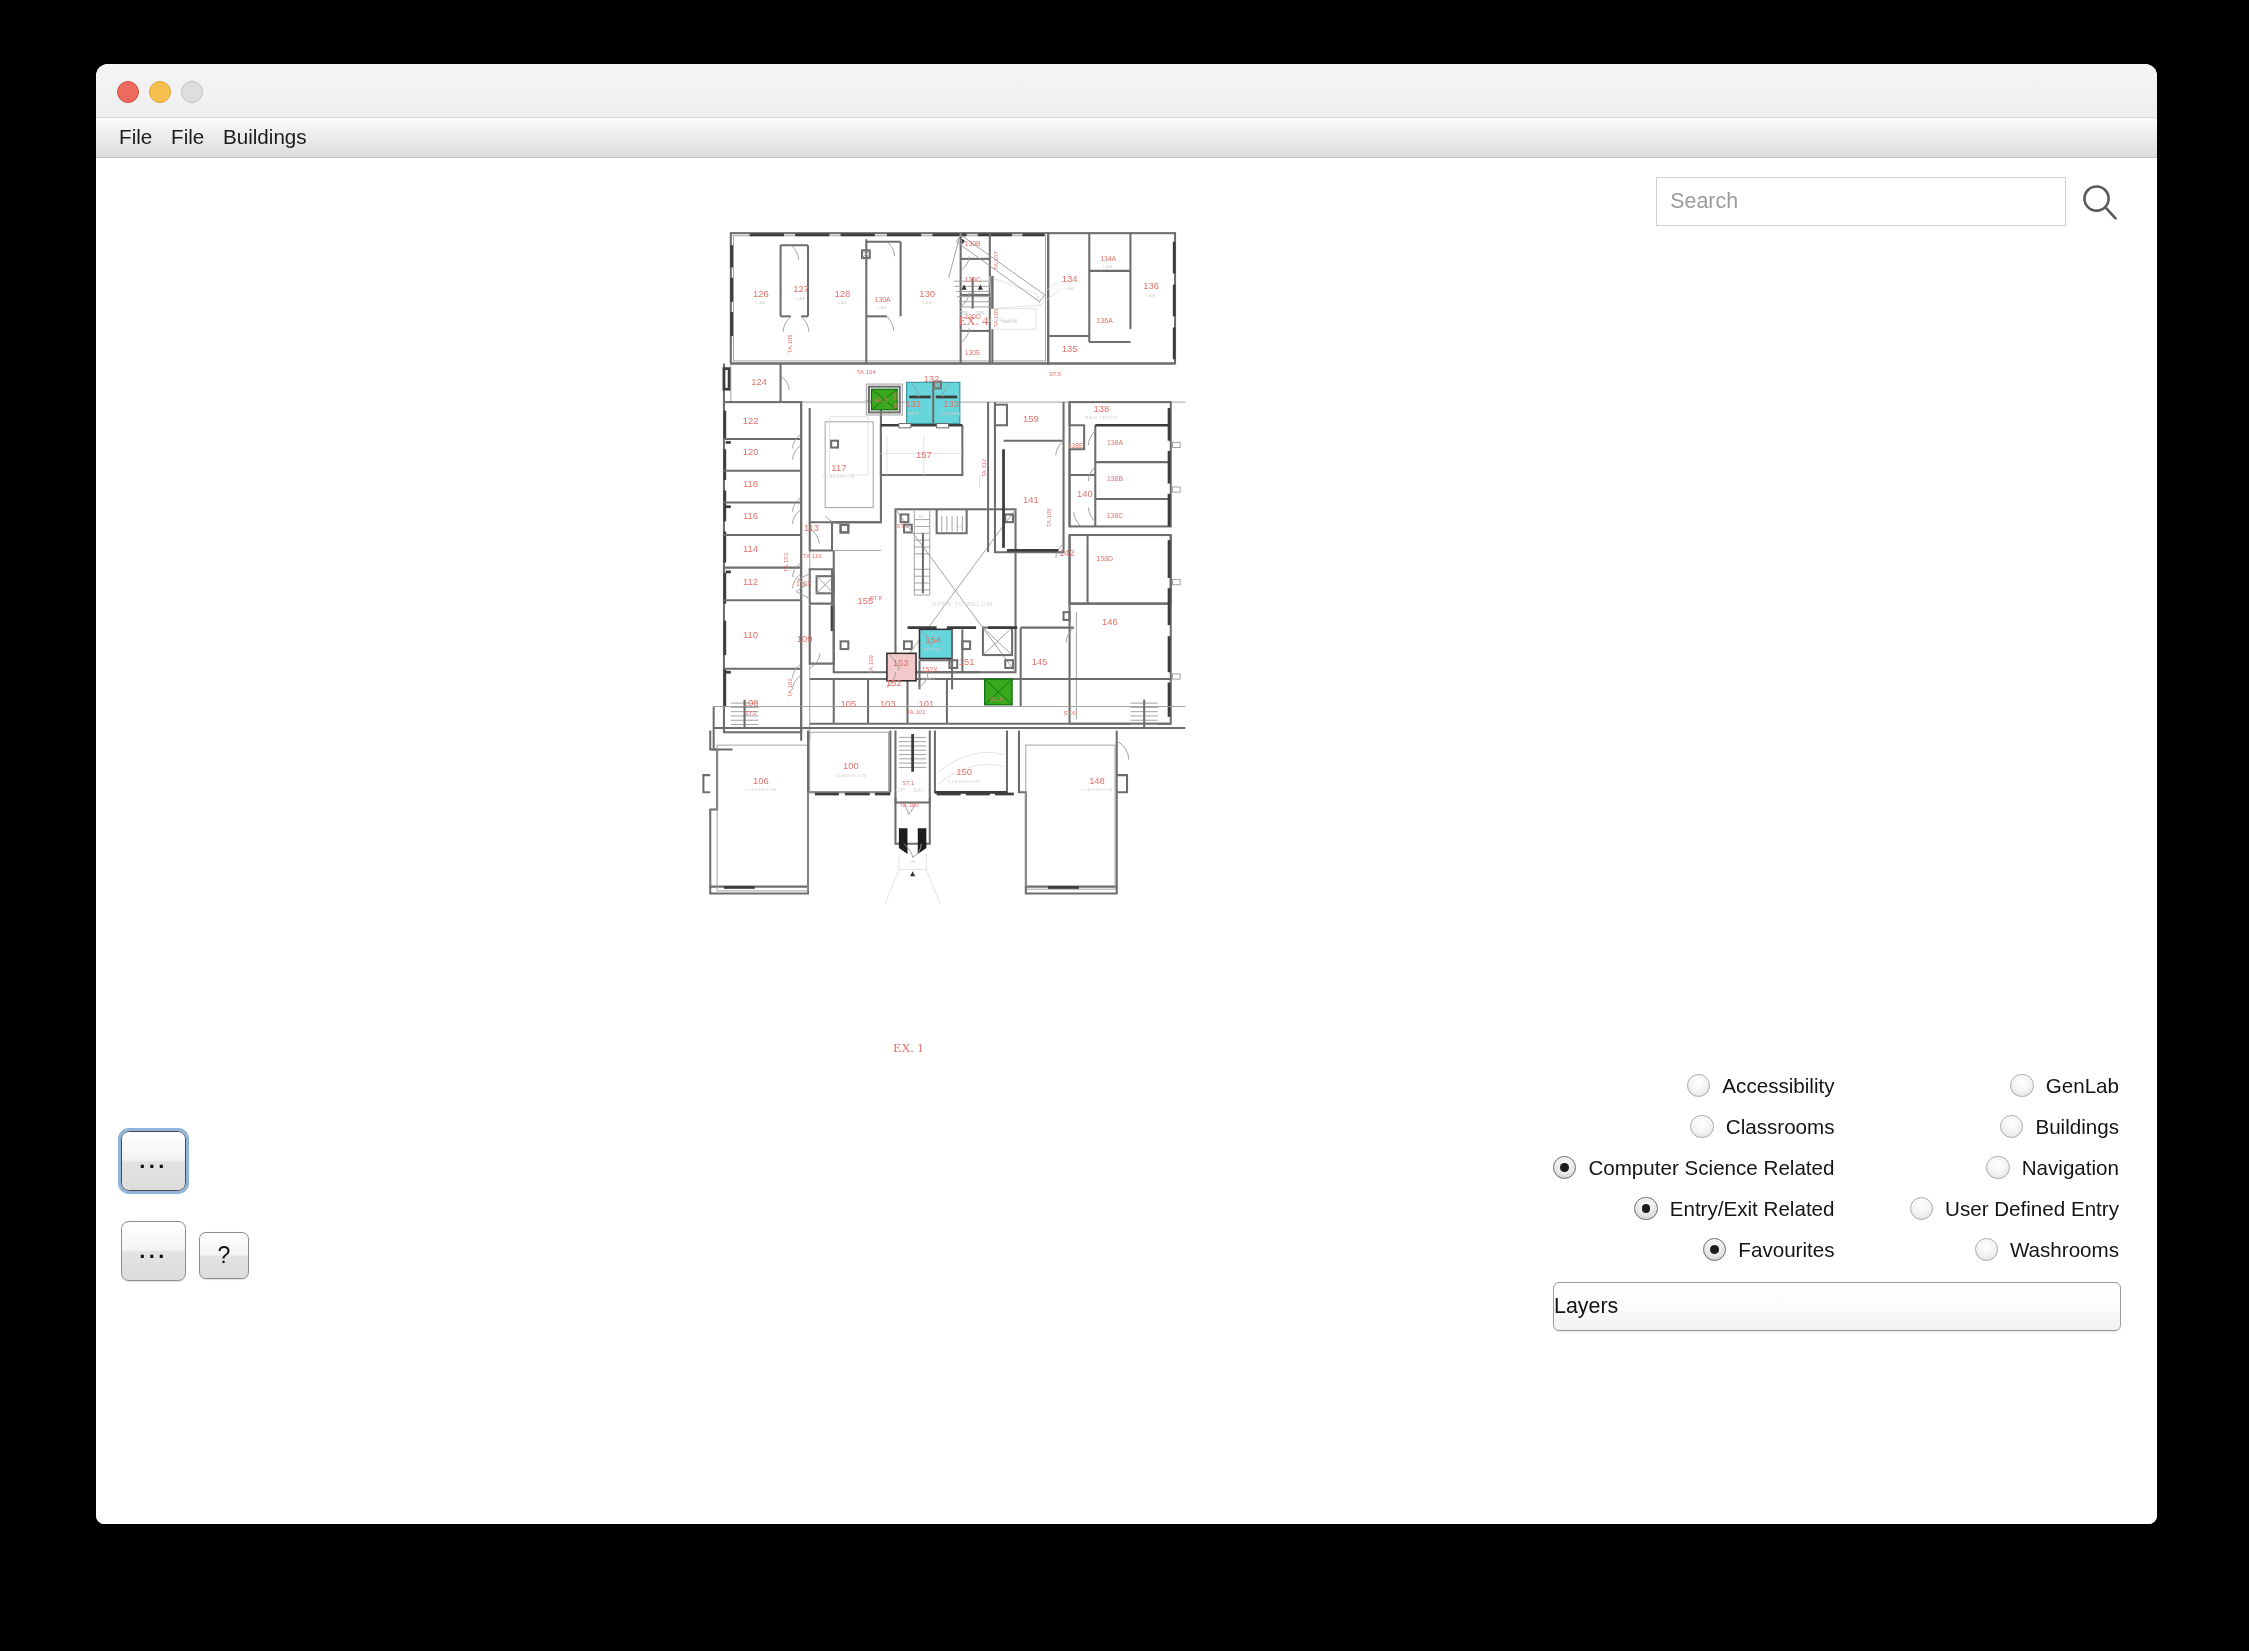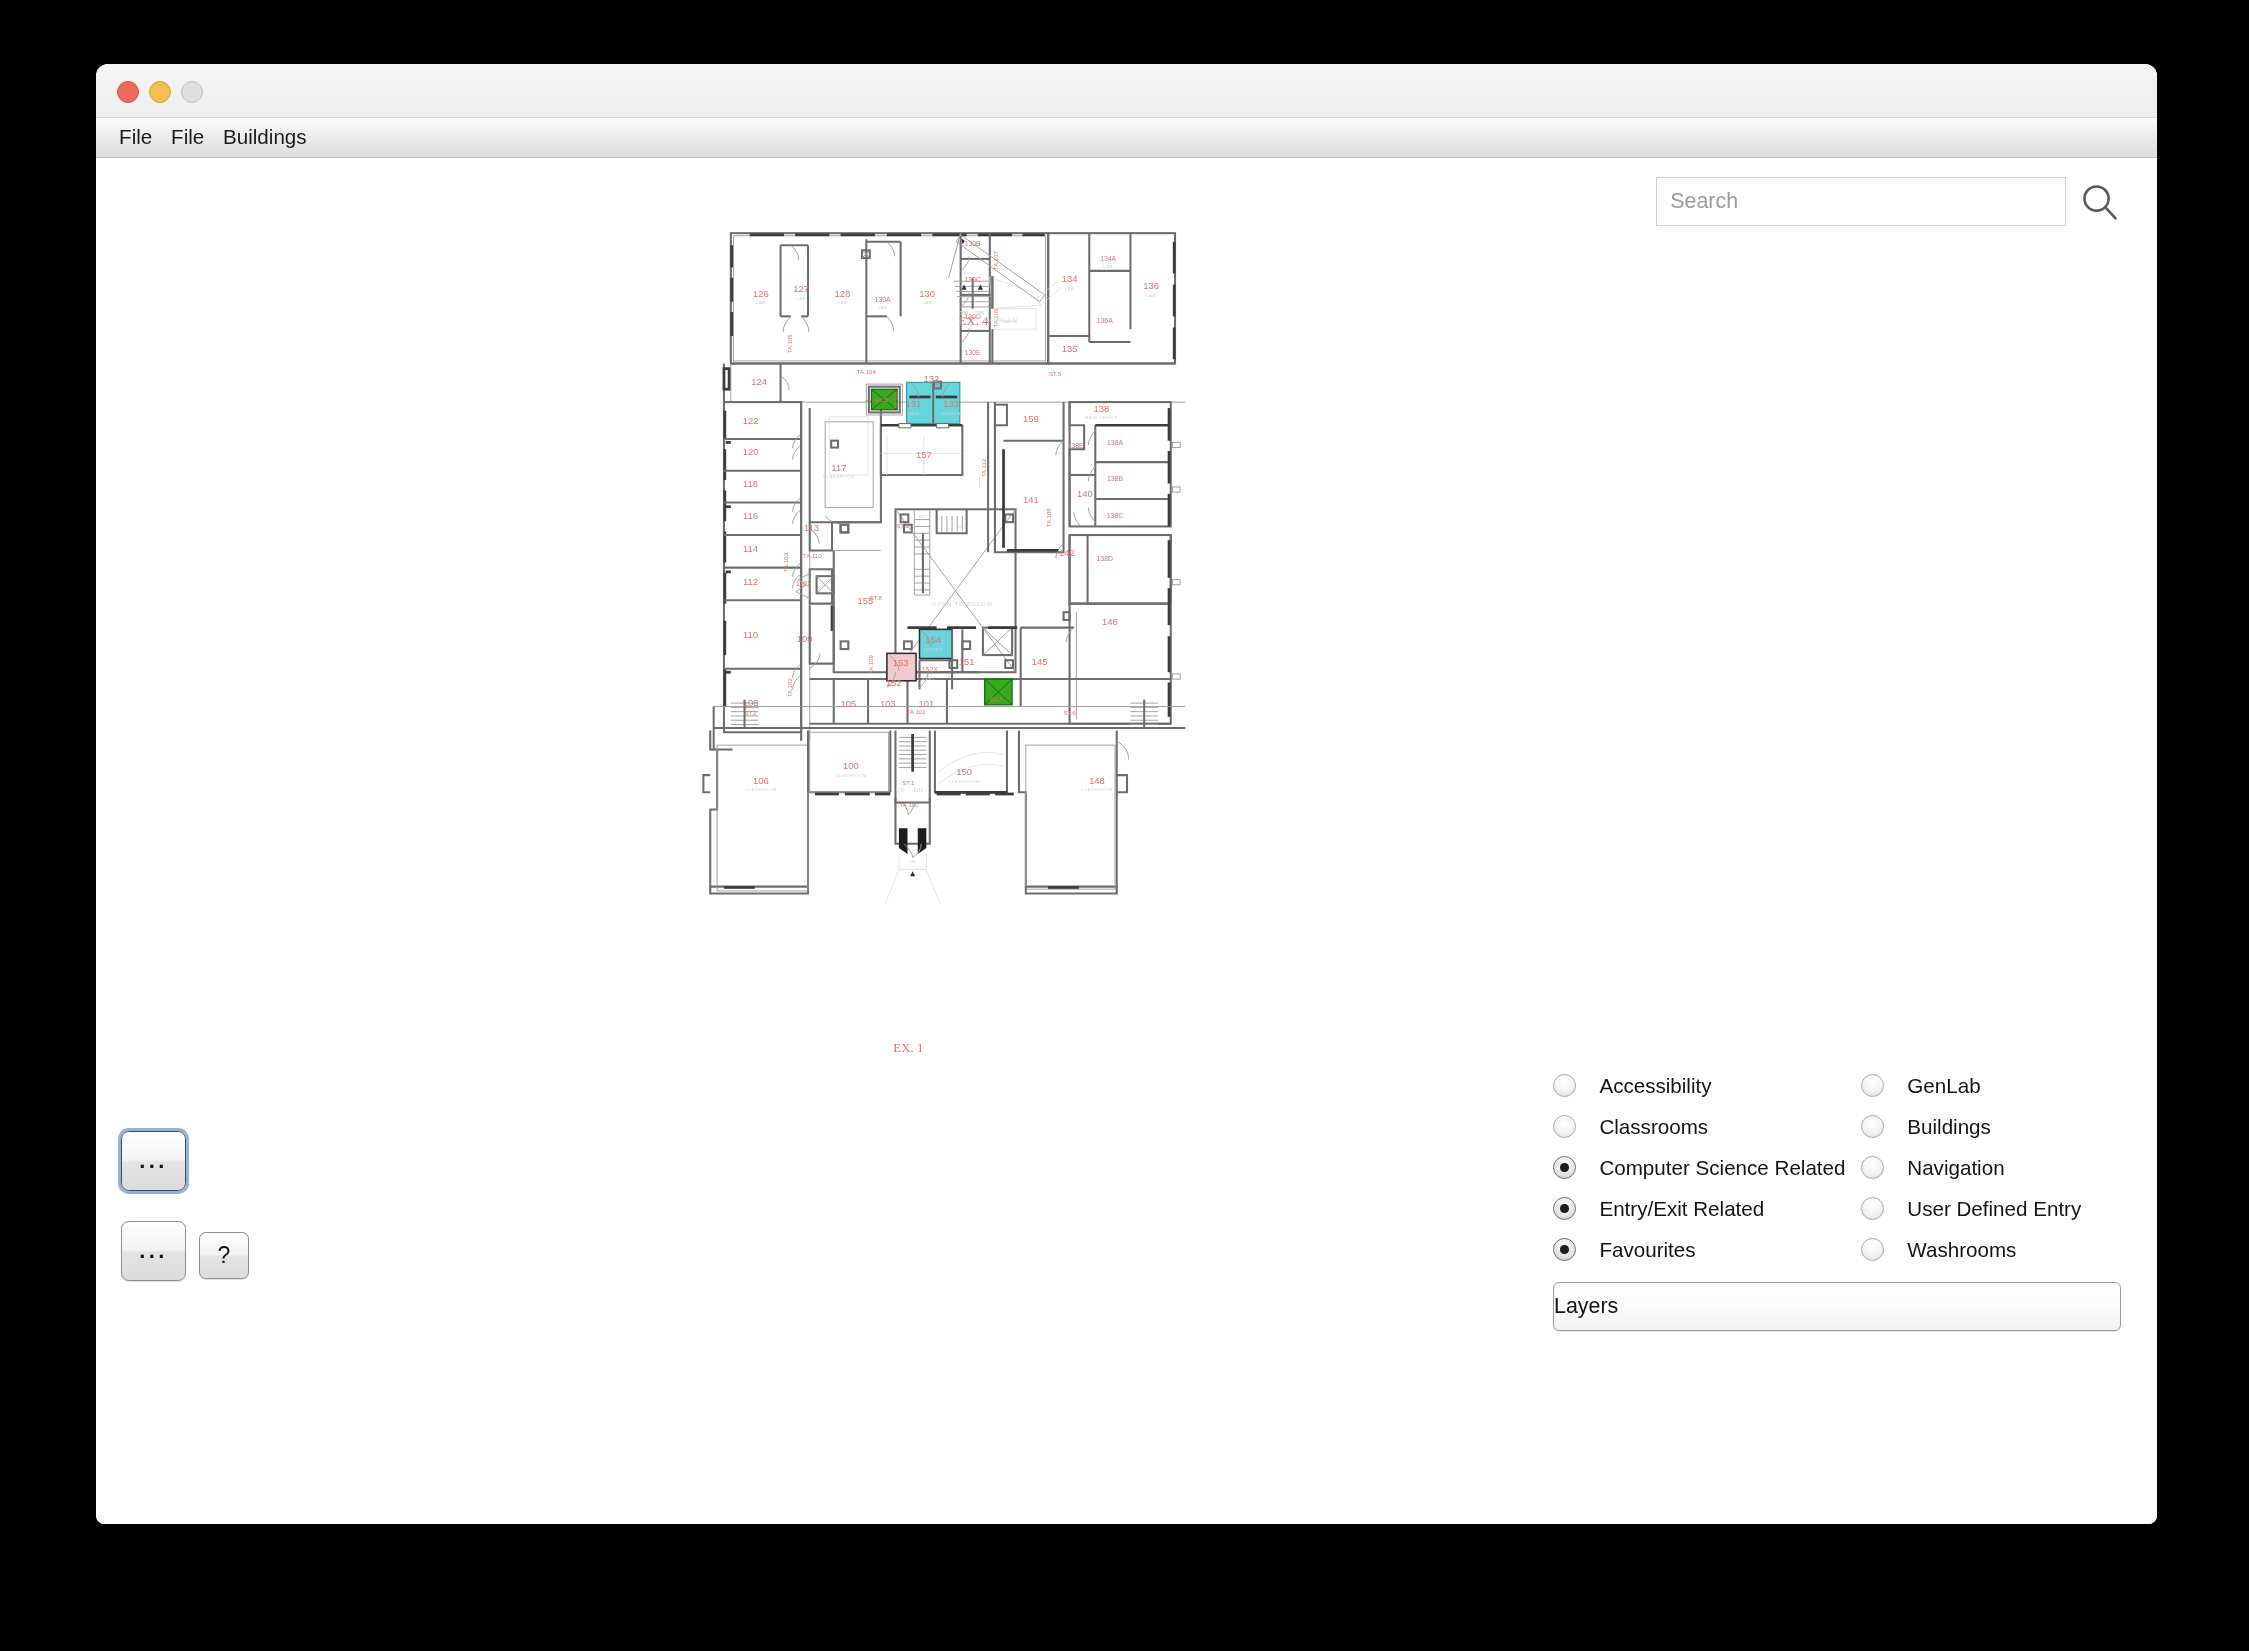--- a/index.html
+++ b/index.html
@@ -132,23 +132,24 @@
     width: 566px;
   }
   .filter-grid {
     display: grid;
     grid-template-columns: 1fr 1fr;
     column-gap: 15.4px;
     row-gap: 0px;
   }
   .radio-row {
     display: flex; align-items: center;
-    gap: 23px;
+    gap: 12px;
     height: 41px;
     cursor: default;
+    justify-content: flex-end;
   }
   .radio {
     width: 21.4px; height: 21.4px;
     border-radius: 50%;
     background: radial-gradient(circle at 50% 35%, #ffffff 0%, #f2f2f2 55%, #d9d9d9 100%);
     border: 0.9px solid #a9a9a9;
     box-shadow: inset 0 0.9px 0.9px rgba(255,255,255,0.9);
     flex: 0 0 auto;
     position: relative;
   }

